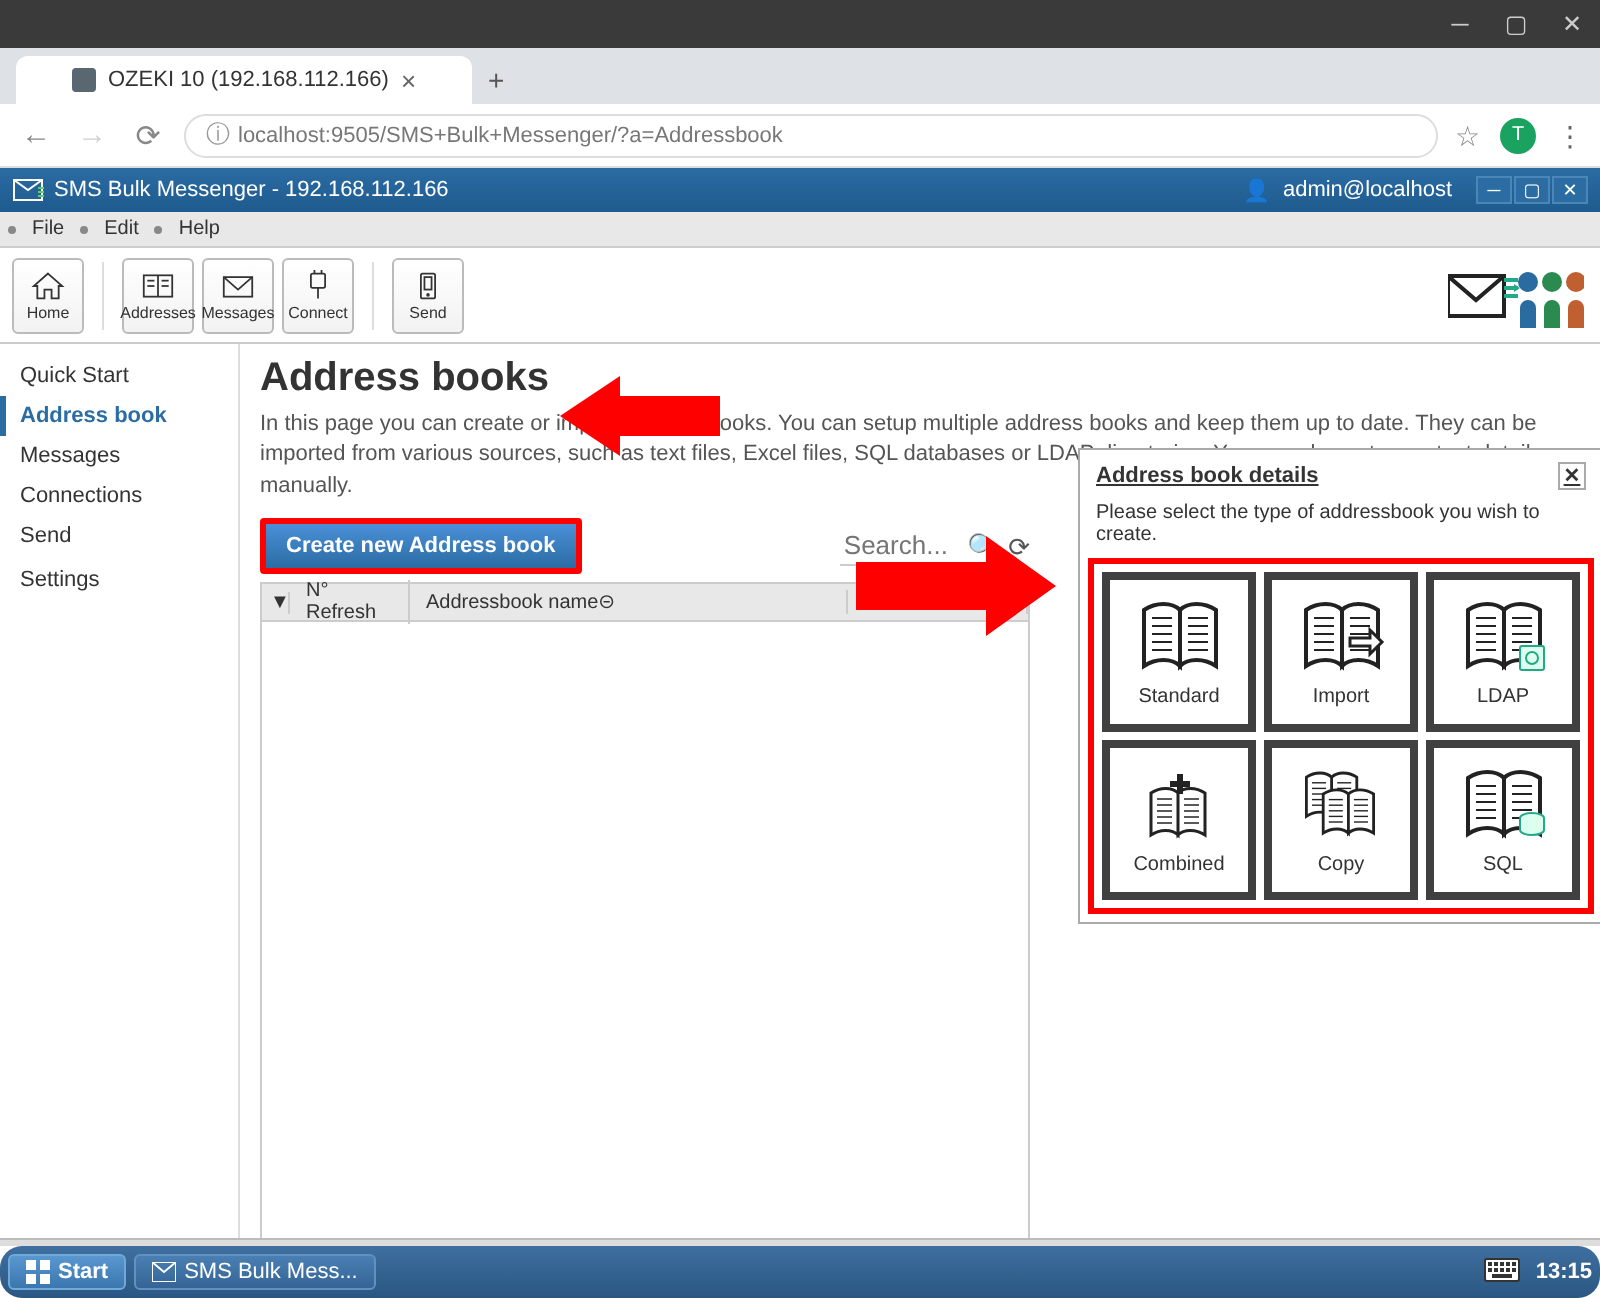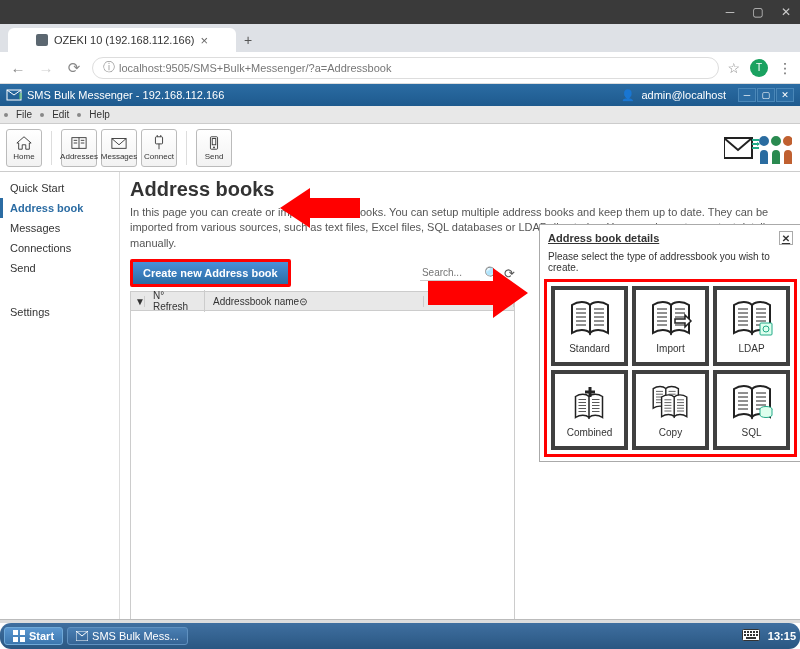--- a/index.html
+++ b/index.html
@@ -48,21 +48,21 @@
 .side-item { padding: 4px 10px; font-size: 11px; color: #333; cursor: pointer; }
 .side-item.active { color: #2b6ca3; font-weight: bold; border-left: 3px solid #2b6ca3; padding-left: 7px; }
 
 .content { flex: 1; padding: 6px 10px; position: relative; }
 .page-title { font-size: 20px; color: #333; margin-bottom: 4px; }
 .page-desc { font-size: 11px; color: #555; line-height: 1.4; margin-bottom: 8px; }
 
 .action-row { display: flex; align-items: center; gap: 6px; margin-bottom: 4px; position: relative; }
 .create-btn { background: linear-gradient(#4a90d9,#2b6ca3); color: #fff; font-size: 11px; font-weight: bold; padding: 5px 10px; border: 3px solid red; border-radius: 2px; cursor: pointer; }
 .search-wrap { margin-left: auto; display: flex; align-items: center; gap: 4px; }
-.search-input { width: 60px; border: none; border-bottom: 1px solid #ccc; font-size: 10px; padding: 2px; }
+.search-input { width: 60px; border: none; border-bottom: 1px solid #ccc; font-size: 13px; padding: 2px; }
 .search-icon, .refresh-icon { color: #555; font-size: 13px; }
 
 .table-head { background: #e8e8e8; border: 1px solid #ccc; height: 20px; display: flex; align-items: center; font-size: 10px; color: #333; }
 .th { padding: 0 8px; border-right: 1px solid #ccc; }
 .th:nth-child(1){width:14px;padding:0 4px;text-align:center;}
 .th:nth-child(2){width:60px;}
 .th:nth-child(3){flex:1;}
 .th:nth-child(4){width:90px;}
 .table-body { border: 1px solid #ccc; border-top: none; height: 340px; background: #fff; }
 
@@ -238,21 +238,21 @@
   </div>
 </div>
 
 <div class="main">
   <div class="sidebar">
     <div class="side-item">Quick Start</div>
     <div class="side-item active">Address book</div>
     <div class="side-item">Messages</div>
     <div class="side-item">Connections</div>
     <div class="side-item">Send</div>
-    <div class="side-item" style="margin-top:24px">Settings</div>
+    <div class="side-item" style="margin-top:2px">Settings</div>
   </div>
 
   <div class="content">
     <h1 class="page-title">Address books</h1>
     <p class="page-desc">In this page you can create or import address books. You can setup multiple address books and keep them up to date. They can be imported from various sources, such as text files, Excel files, SQL databases or LDAP directories. You can also enter contact details manually.</p>
 
     <div class="action-row" style="width:385px">
       <button class="create-btn">Create new Address book</button>
       <div class="search-wrap">
         <input class="search-input" placeholder="Search..." style="">

